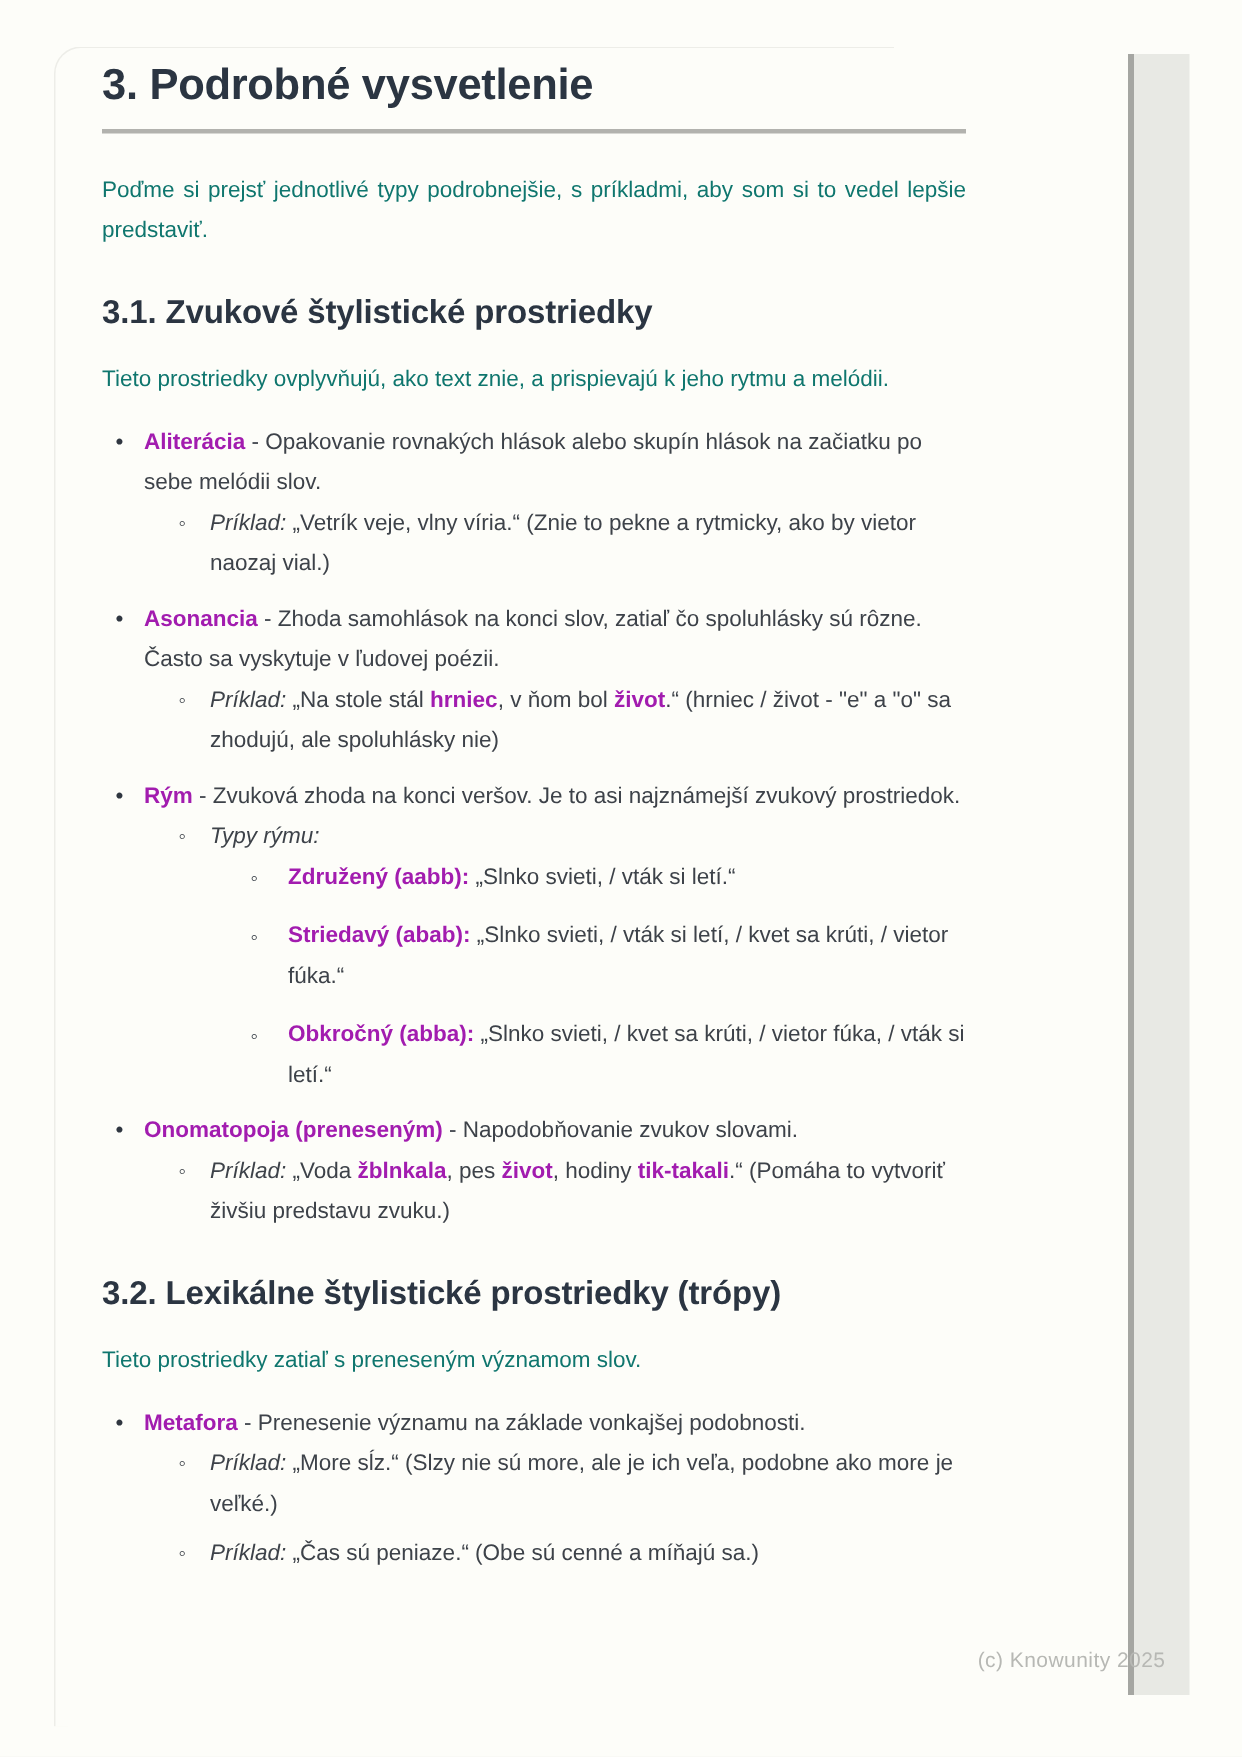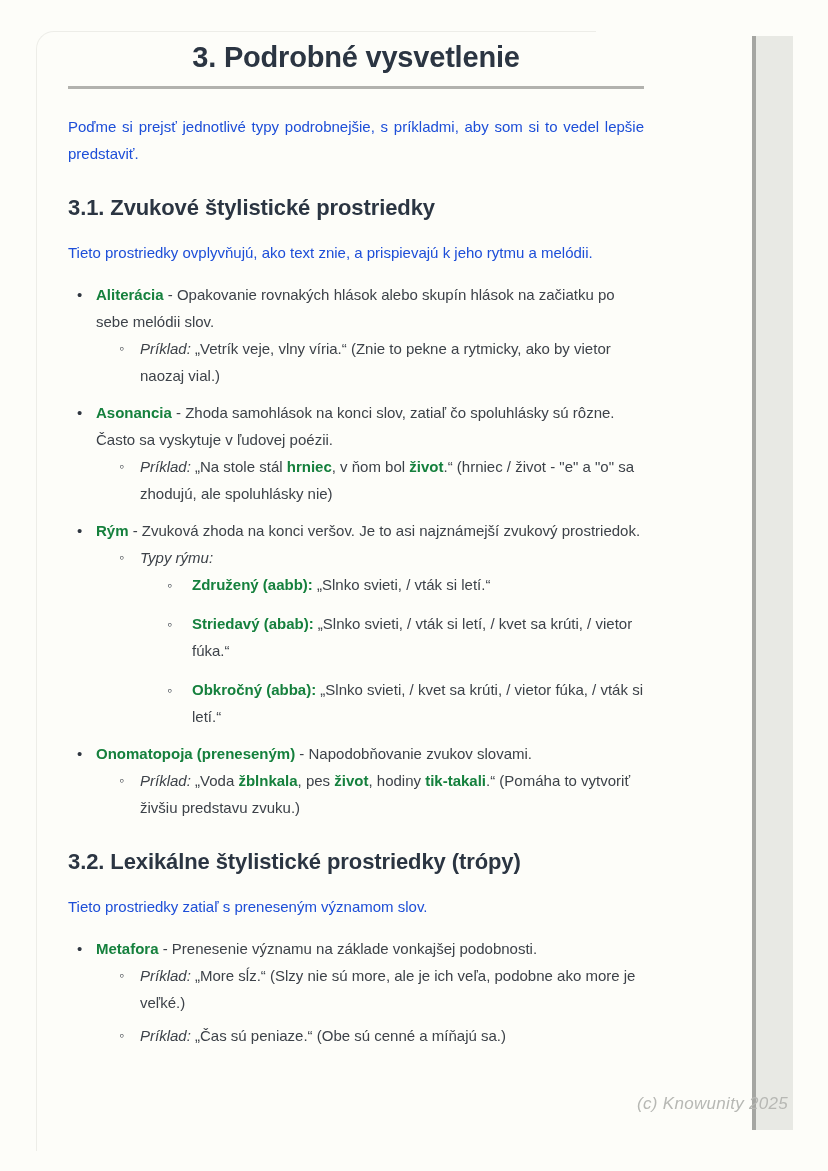--- a/index.html
+++ b/index.html
@@ -29,31 +29,30 @@
     position: absolute; left: 68px; top: 40px;
     width: 576px;
     color: #3d4249;
   }
   h1 {
     margin: 0 0 12px 0;
     font-size: 29px; line-height: 34px;
     font-weight: bold;
     color: #2b3542;
     letter-spacing: -0.2px;
-    text-align: center;
   }
   .title-rule {
     border: none; height: 0;
     border-top: 3px solid #b2b2ae;
     margin: 0 0 24px 0;
   }
   p.body {
     margin: 0 0 12px 0;
     font-size: 15px; line-height: 27px;
-    color: #1d4ed8;
+    color: #0f766e;
     text-align: justify;
   }
   h2 {
     margin: 26px 0 16px 0;
     font-size: 22px; line-height: 30px;
     font-weight: bold;
     color: #2b3542;
     letter-spacing: -0.1px;
   }
   ul { list-style: none; margin: 0; padding: 0; }
@@ -76,35 +75,34 @@
     color: #3d4249; font-size: 14px;
   }
   li.lv3 { padding-left: 52px; margin-bottom: 12px; }
   li.lv3::before {
     content: "\25E6";
     position: absolute; left: 27px; top: 1px;
     color: #2f3640; font-size: 14px; font-weight: bold;
   }
   li:last-child { margin-bottom: 0; }
   li > ul { margin-top: 0; }
-  b { font-weight: bold; color: #15803d; }
+  b { font-weight: bold; color: #a21caf; }
   i { }
   .side-strip {
     position: absolute; left: 752px; top: 36px;
     width: 41px; height: 1094px;
     background: #e8e9e4;
     border-left: 4px solid #a5a6a2;
   }
   .watermark {
-    position: absolute; right: 40px; bottom: 57px;
-    font-size: 17px;
+    position: absolute; right: 51px; bottom: 57px;
+    font-size: 14px;
     color: #b7b8b4;
     letter-spacing: 0.3px;
     z-index: 5;
-    font-style: italic;
   }
 </style>
 </head>
 <body>
 
 <div class="sheet">
   <div class="page-edge"></div>
 
   <div class="content">
     <h1>3. Podrobné vysvetlenie</h1>

